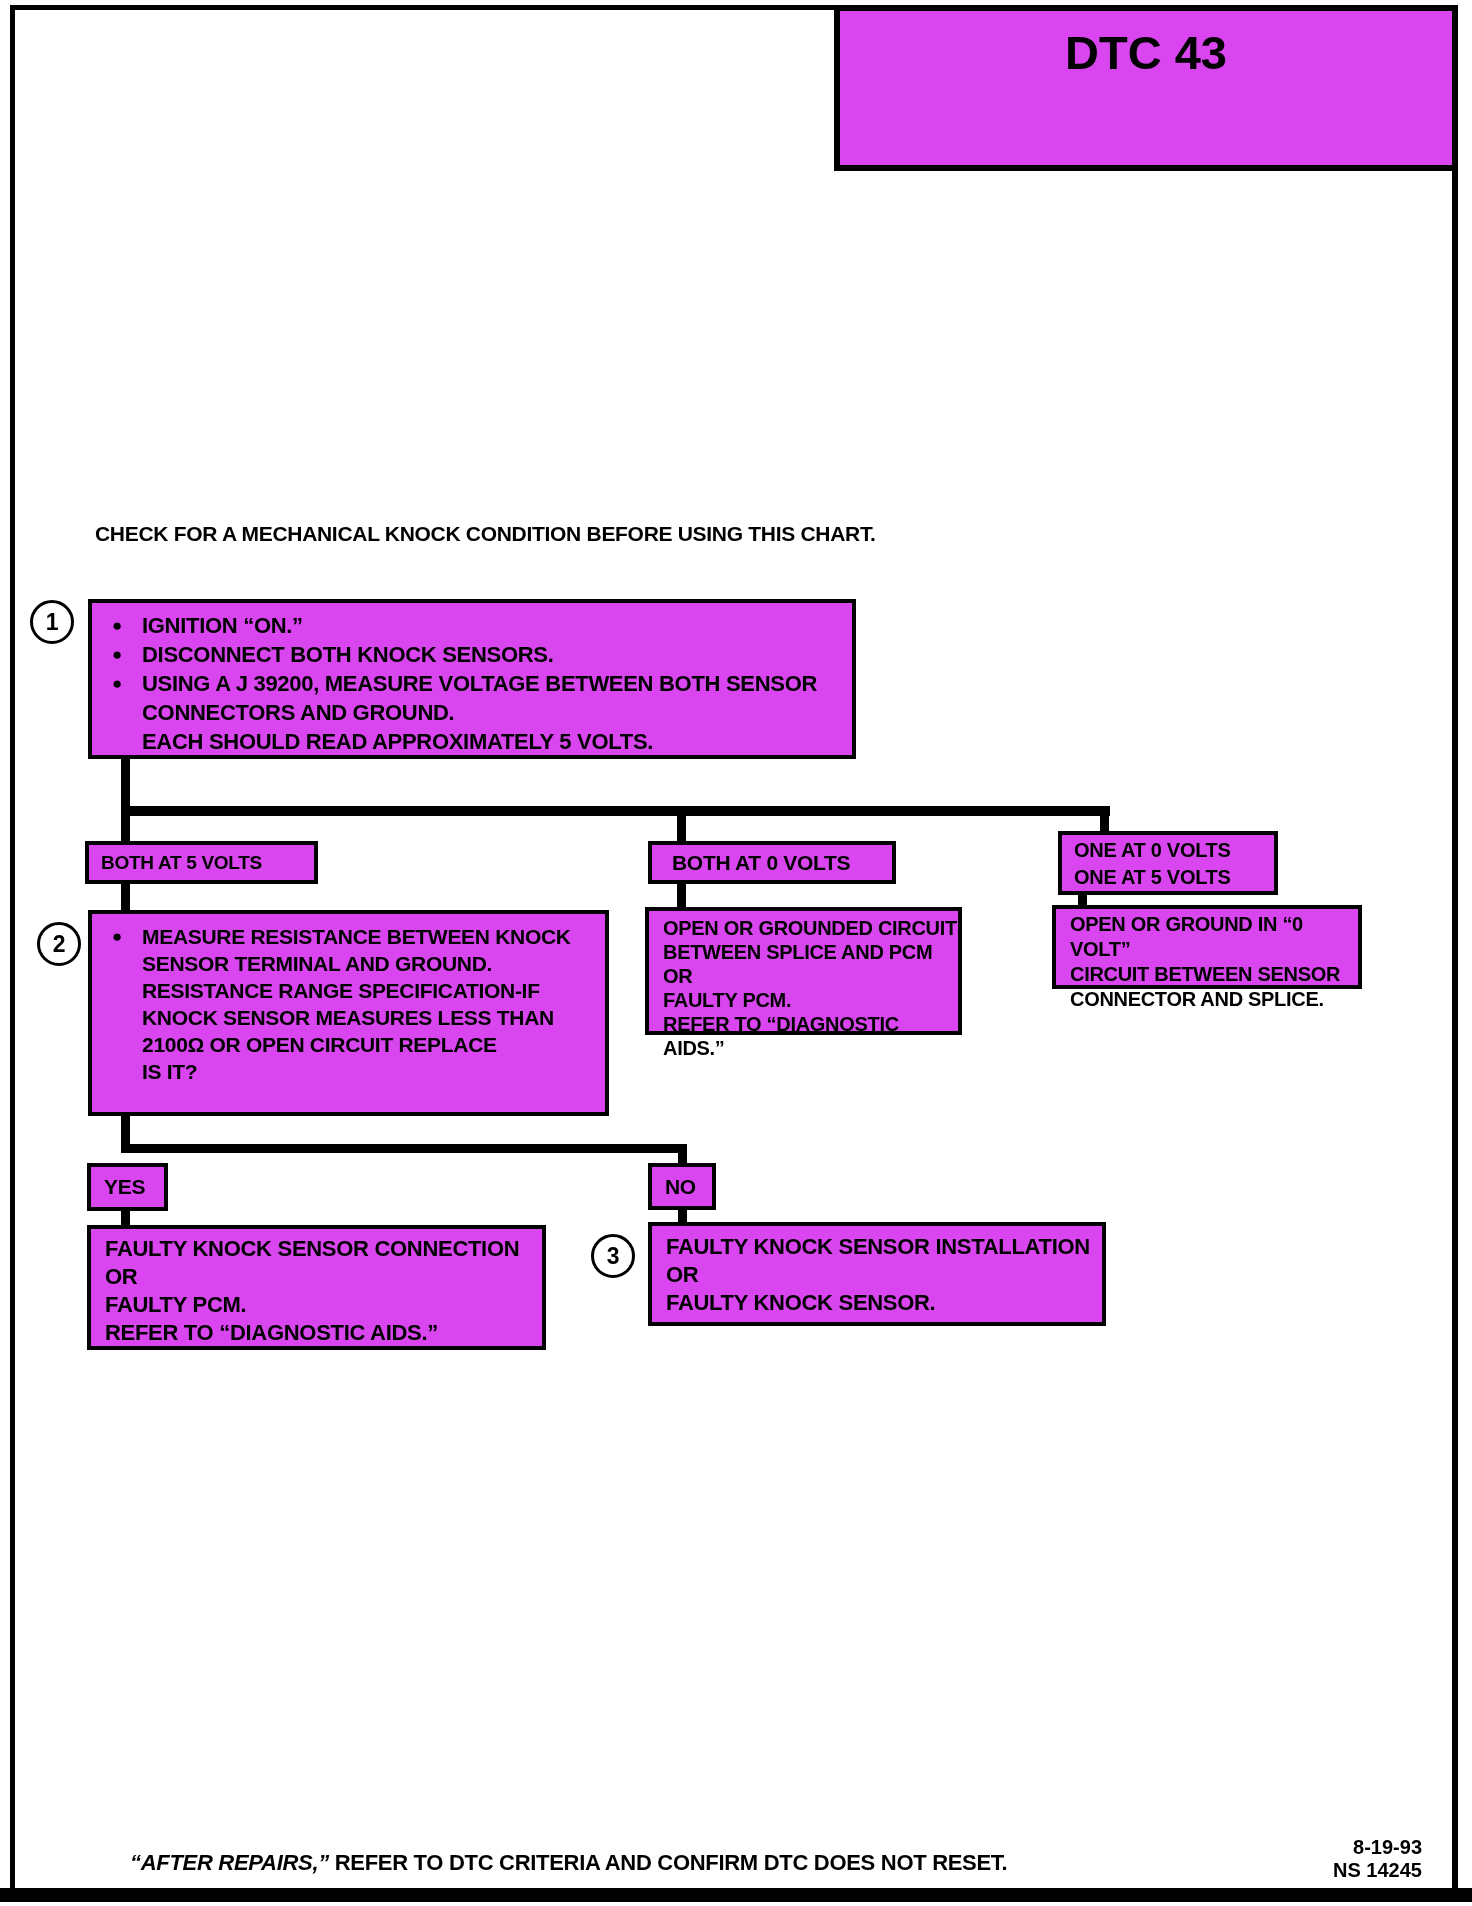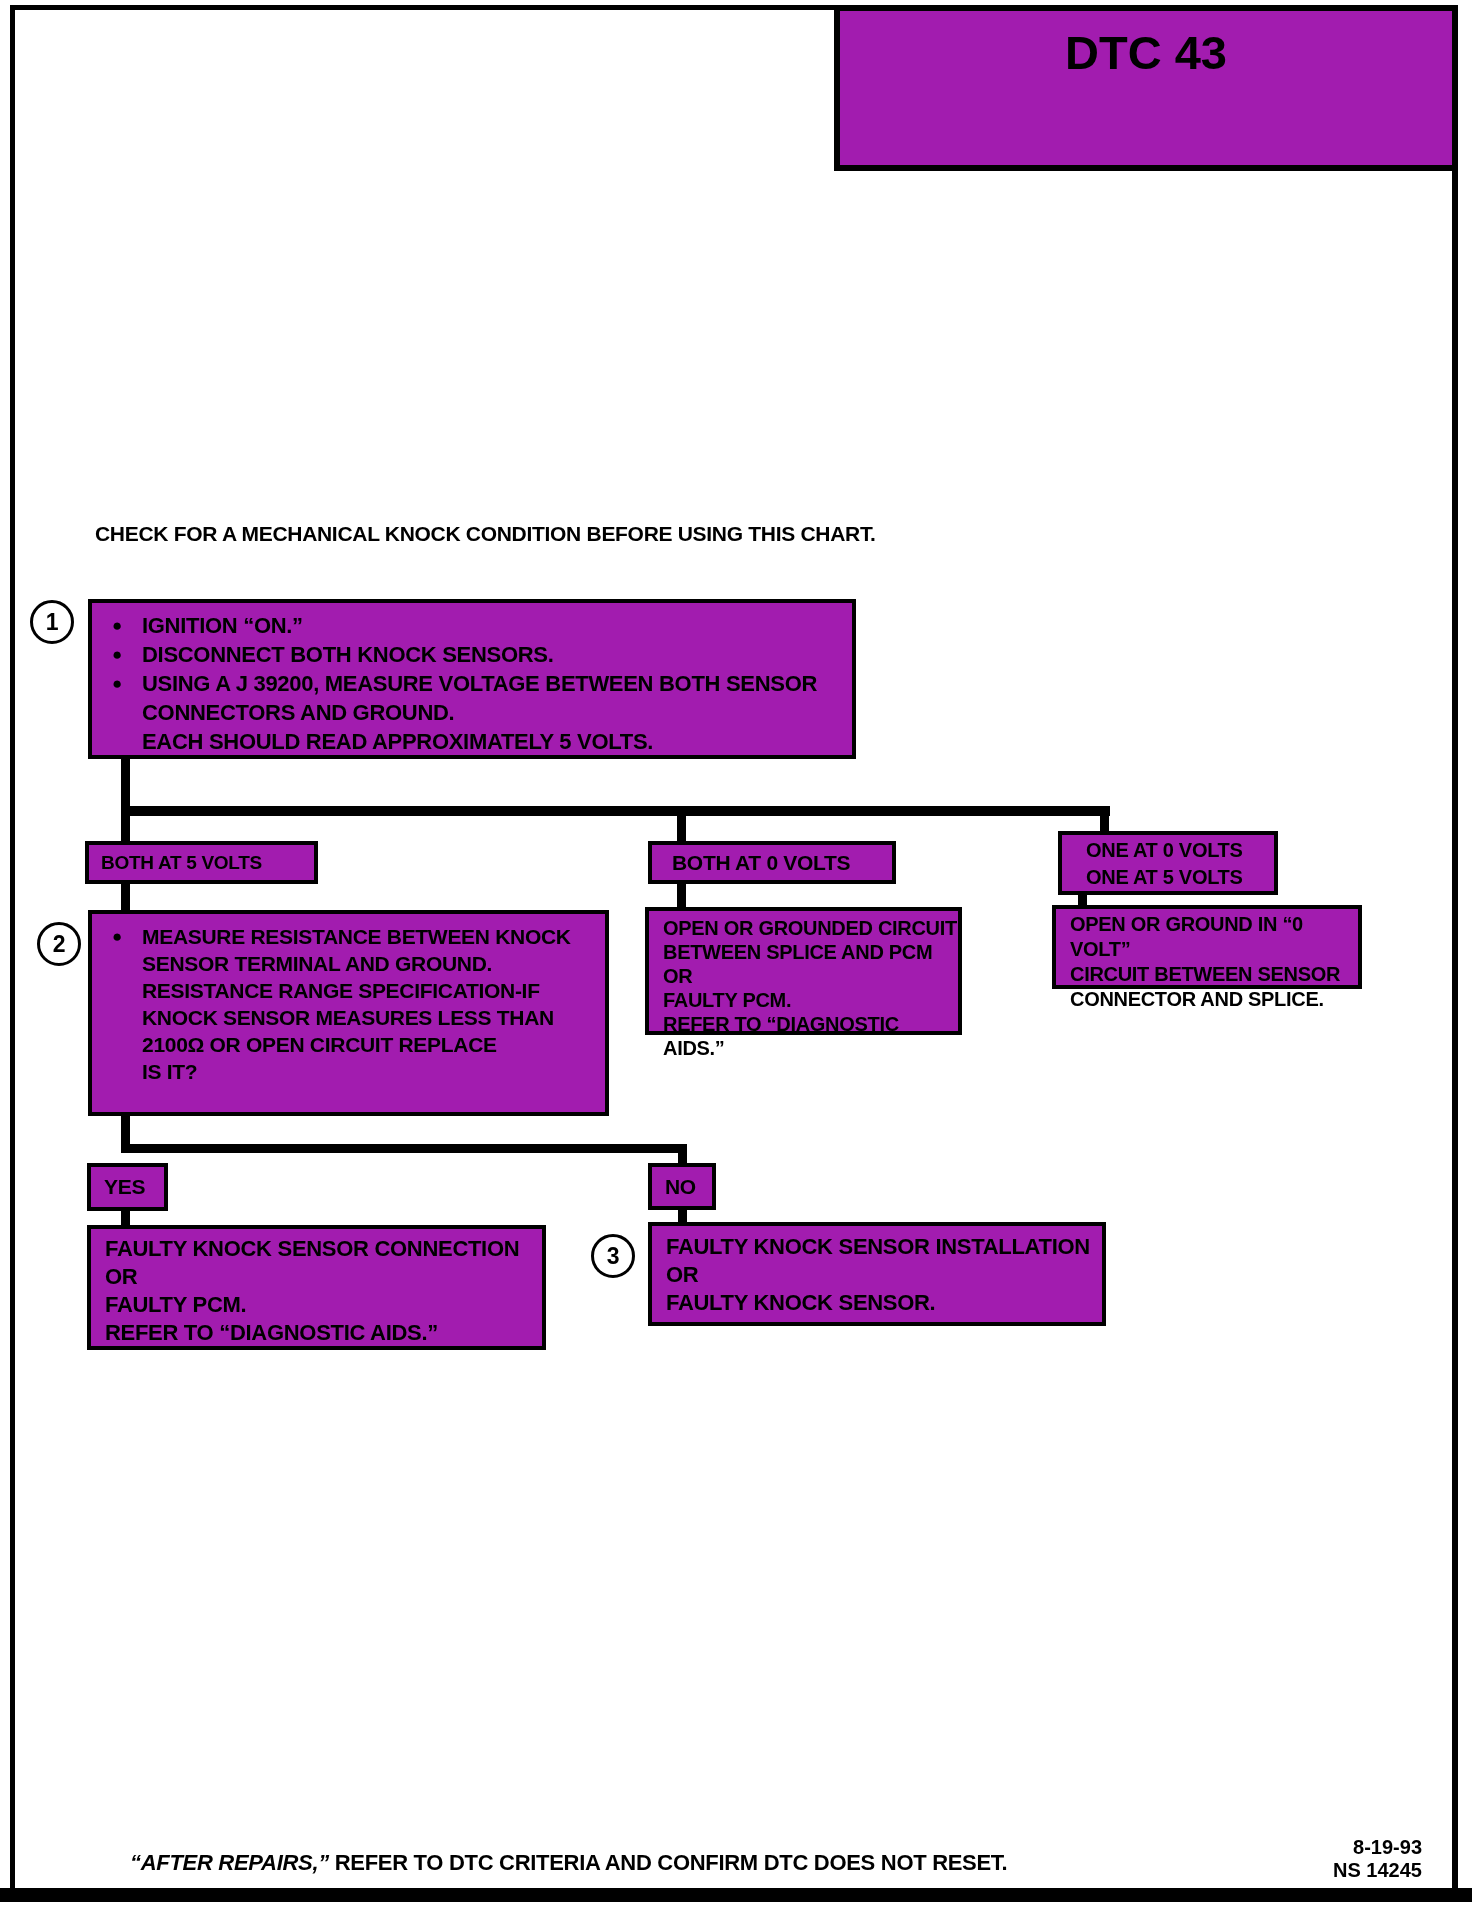--- a/index.html
+++ b/index.html
@@ -10,21 +10,21 @@
     background:#ffffff;
     font-family:"Liberation Sans", sans-serif;
     color:#000;
     overflow:hidden;
     letter-spacing:-0.3px;
   }
   .edge{position:absolute;background:#000;}
   .box{
     position:absolute;
     border:4px solid #000;
-    background:#a21caf;
+    background:#d946ef;
     box-sizing:border-box;
     font-weight:bold;
   }
   .vline,.hline{position:absolute;background:#000;}
   .circle{
     position:absolute;
     width:44px;height:44px;
     border:3px solid #000;
     border-radius:50%;
     box-sizing:border-box;
@@ -50,21 +50,21 @@
   #circle1{left:30px;top:600px;}
   #box-step1{left:88px;top:599px;width:768px;height:160px;font-size:22px;line-height:29px;padding-top:8px;}
   
   #conn-1{left:121px;top:757px;width:9px;height:86px;}
   #hline-branch{left:121px;top:806px;width:989px;height:10px;}
   #drop-mid{left:677px;top:812px;width:9px;height:31px;}
   #drop-right{left:1100px;top:812px;width:9px;height:21px;}
   
   #label-left{left:85px;top:841px;width:233px;height:43px;font-size:19px;display:flex;align-items:center;padding-left:12px;}
   #label-mid{left:648px;top:841px;width:248px;height:43px;font-size:21px;display:flex;align-items:center;padding-left:20px;}
-  #label-right{left:1058px;top:831px;width:220px;height:64px;font-size:20px;line-height:27px;padding:2px 0 0 24px;}
+  #label-right{left:1058px;top:831px;width:220px;height:64px;font-size:20px;line-height:27px;padding:2px 0 0 12px;}
   #conn-left2{left:121px;top:882px;width:9px;height:30px;}
   #conn-mid2{left:677px;top:882px;width:9px;height:27px;}
   #conn-right2{left:1078px;top:893px;width:9px;height:14px;}
   
   #circle2{left:37px;top:922px;}
   #box-step2{left:88px;top:910px;width:521px;height:206px;font-size:21px;line-height:27px;padding-top:9px;}
   
   #result-mid{left:645px;top:907px;width:317px;height:128px;font-size:20px;line-height:24px;padding:5px 0 0 14px;}
   #result-right{left:1052px;top:905px;width:310px;height:84px;font-size:20px;line-height:25px;padding:3px 0 0 14px;}
   

